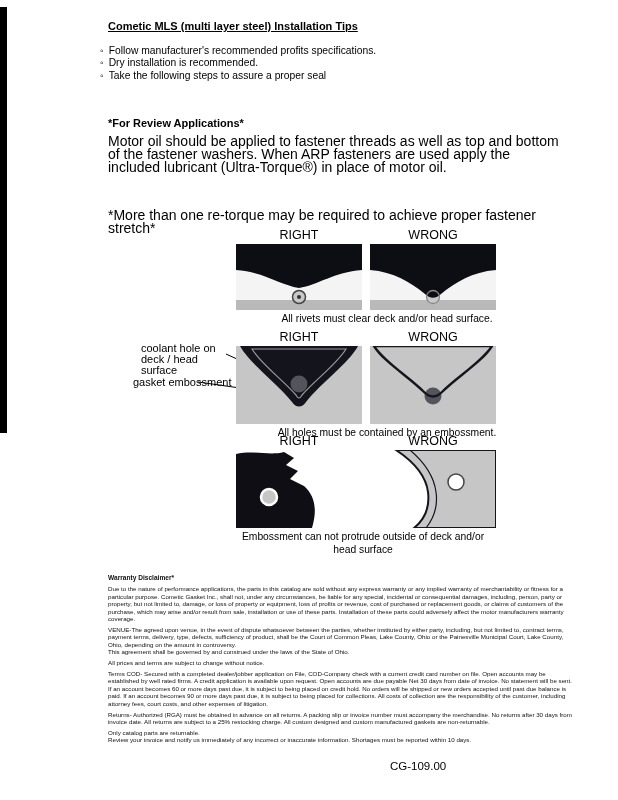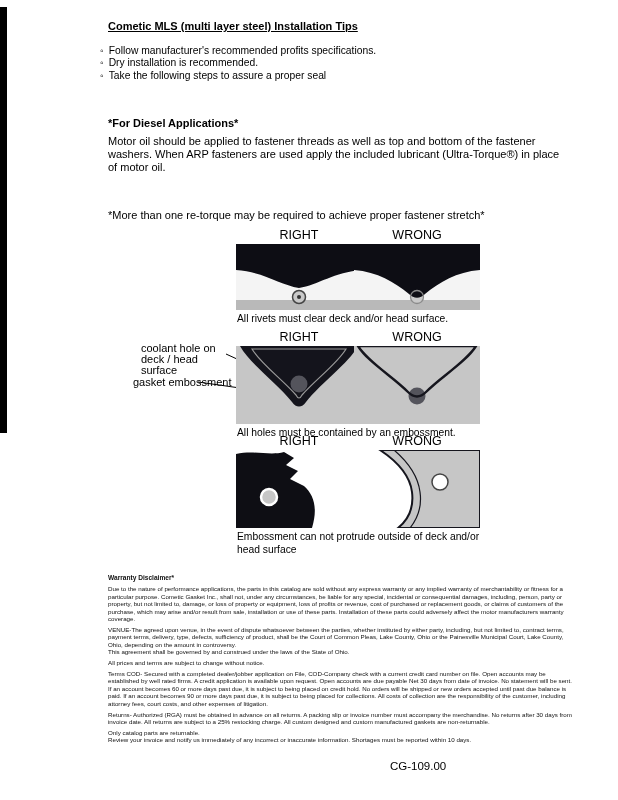--- a/index.html
+++ b/index.html
@@ -36,41 +36,41 @@
   ul.tips > li, ul.subtips > li { padding-left: 12px; text-indent: -12px; }
   ul.tips > li::before { content: "◦"; margin-right: 5px; }
   ul.subtips { margin-left: 17px; }
   ul.subtips > li::before { content: "•"; margin-right: 5px; }
   .diesel-heading {
     position: absolute; left: 108px; top: 117px;
     font-size: 11px; font-weight: bold;
   }
   .para {
     position: absolute; left: 108px; width: 455px;
-    font-size: 11px; line-height: 13px;
+    font-size: 14px; line-height: 13px;
   }
   .p1 { top: 135px; }
   .p2 { top: 169px; }
   .note { top: 209px; }
   .diag-header {
     position: absolute; width: 126px;
     text-align: center; font-size: 12.5px;
   }
   .h-row1 { top: 228px; }
   .h-row2 { top: 330px; }
   .h-row3 { top: 434px; }
   .col-left { left: 236px; }
-  .col-right { left: 354px; }
+  .col-right { left: 370px; }
   .diag { position: absolute; width: 126px; line-height: 0; }
   .d-row1 { top: 244px; }
   .d-row2 { top: 346px; }
   .d-row3 { top: 450px; }
   .caption {
     position: absolute; left: 237px;
-    font-size: 10.3px; line-height: 12.6px;
+    font-size: 10.3px; line-height: 12.6px; text-align: center;
   }
   .cap1 { top: 313px; width: 300px; }
   .cap2 { top: 427px; width: 300px; }
   .cap3 { top: 531px; width: 252px; }
   .small-label {
     position: absolute;
     font-size: 11px; line-height: 10.8px;
   }
   .lbl-coolant { left: 141px; top: 343px; width: 86px; }
   .lbl-emboss  { left: 133px; top: 377px; white-space: nowrap; }
@@ -96,21 +96,21 @@
   <div class="title">Cometic MLS (multi layer steel) Installation Tips</div>
 
   <div class="tips-wrap">
     <ul class="tips">
       <li>Follow manufacturer's recommended profits specifications.</li>
       <li>Dry installation is recommended.</li>
       <li>Take the following steps to assure a proper seal</li>
     </ul>
   </div>
 
-  <div class="diesel-heading">*For Diesel Applications*</div>
+  <div class="diesel-heading">*For Review Applications*</div>
   <div class="para p1">Motor oil should be applied to fastener threads as well as top and bottom of the fastener washers. When ARP fasteners are used apply the included lubricant (Ultra-Torque®) in place of motor oil.</div>
   <div class="para note">*More than one re-torque may be required to achieve proper fastener stretch*</div>
 
   <div class="diag-header h-row1 col-left">RIGHT</div>
   <div class="diag-header h-row1 col-right">WRONG</div>
 
   <div class="diag d-row1 col-left">
     <svg width="126" height="66" viewBox="0 0 126 66">
       <rect x="0" y="0" width="126" height="66" fill="#f4f4f4"></rect>
       <rect x="0" y="56" width="126" height="10" fill="#b9b9b9"></rect>

